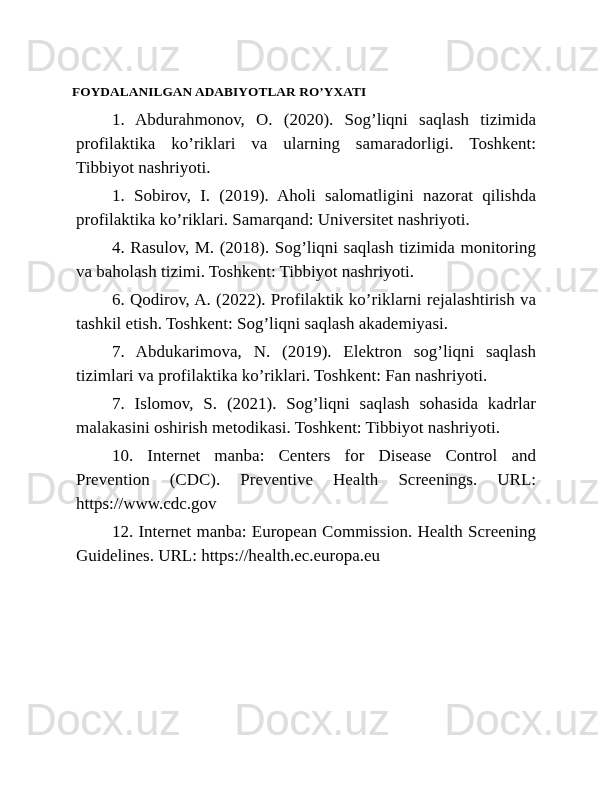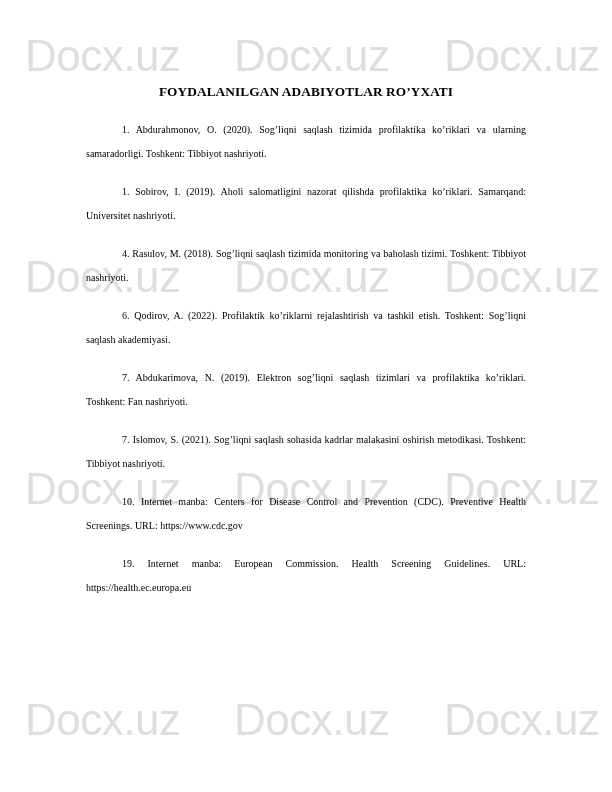--- a/index.html
+++ b/index.html
@@ -36,36 +36,36 @@
     .page {
       position: absolute;
       left: 72px;
       top: 80px;
       width: 468px;
       z-index: 1;
     }
     .title {
       font-weight: bold;
       font-size: 13.3px;
-      text-align: center;
+      text-align: left;
       line-height: 24px;
       margin: 0;
       letter-spacing: 0.1px;
     }
     .refs {
       list-style: none;
       margin: 0;
       padding: 0;
     }
     .ref {
-      font-size: 10px;
+      font-size: 17px;
       line-height: 24px;
       text-align: justify;
       text-indent: 36px;
-      margin: 14px;
+      margin: 4px;
     }
   </style>
 </head>
 <body>
 
 <div class="watermark-layer">
   <div class="wm" style="left:25px; top:30px;">Docx.uz</div>
   <div class="wm" style="left:234px; top:30px;">Docx.uz</div>
   <div class="wm" style="left:444px; top:30px;">Docx.uz</div>
 
@@ -85,15 +85,15 @@
 <div class="page">
   <h1 class="title">FOYDALANILGAN ADABIYOTLAR RO’YXATI</h1>
   <div class="refs">
     <p class="ref">1. Abdurahmonov, O. (2020). Sog’liqni saqlash tizimida profilaktika ko’riklari va ularning samaradorligi. Toshkent: Tibbiyot nashriyoti.</p>
     <p class="ref">1. Sobirov, I. (2019). Aholi salomatligini nazorat qilishda profilaktika ko’riklari. Samarqand: Universitet nashriyoti.</p>
     <p class="ref">4. Rasulov, M. (2018). Sog’liqni saqlash tizimida monitoring va baholash tizimi. Toshkent: Tibbiyot nashriyoti.</p>
     <p class="ref">6. Qodirov, A. (2022). Profilaktik ko’riklarni rejalashtirish va tashkil etish. Toshkent: Sog’liqni saqlash akademiyasi.</p>
     <p class="ref">7. Abdukarimova, N. (2019). Elektron sog’liqni saqlash tizimlari va profilaktika ko’riklari. Toshkent: Fan nashriyoti.</p>
     <p class="ref">7. Islomov, S. (2021). Sog’liqni saqlash sohasida kadrlar malakasini oshirish metodikasi. Toshkent: Tibbiyot nashriyoti.</p>
     <p class="ref">10. Internet manba: Centers for Disease Control and Prevention (CDC). Preventive Health Screenings. URL: https://www.cdc.gov</p>
-    <p class="ref">19. Internet manba: European Commission. Health Screening Guidelines. URL: https://health.ec.europa.eu</p>
+    <p class="ref">12. Internet manba: European Commission. Health Screening Guidelines. URL: https://health.ec.europa.eu</p>
   </div>
 </div>
 
 </body></html>

